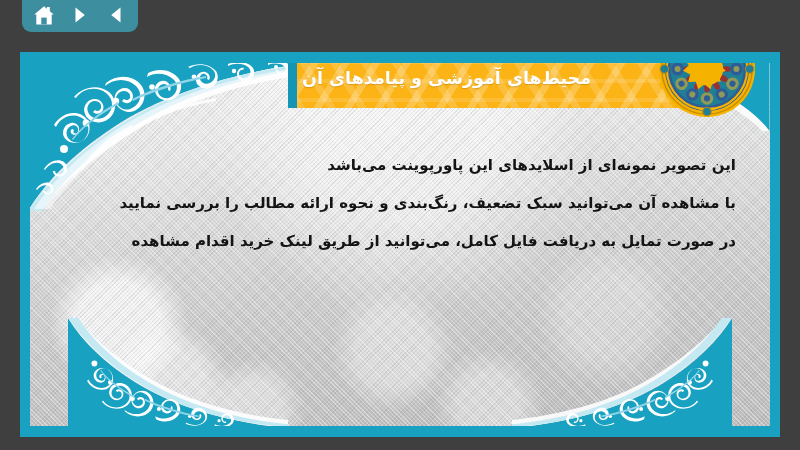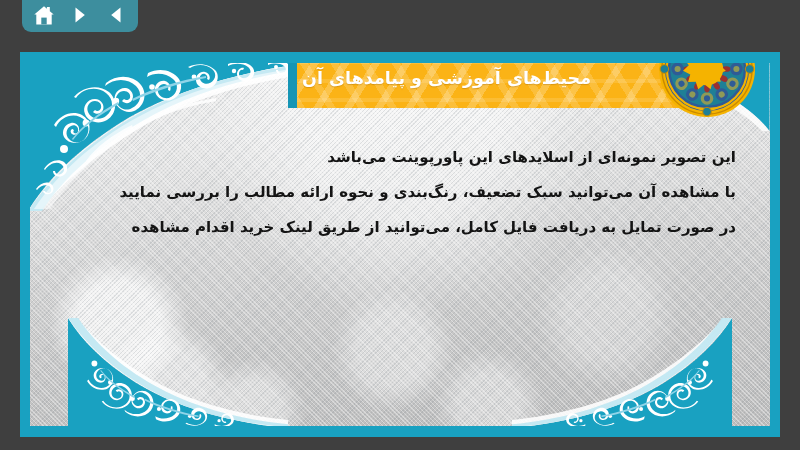--- a/index.html
+++ b/index.html
@@ -118,21 +118,21 @@
   
   #body-text{
     position:absolute;left:0;right:0;top:78px;
     padding:0 34px;
     box-sizing:border-box;
     text-align:right;direction:rtl;
     color:#141414;
     z-index:18;
   }
   #body-text p{
-    margin:4px 0 9px 0;
+    margin:12px 0 9px 0;
     font-size:15px;line-height:1.72;
     font-weight:600;
     letter-spacing:0;
   }
 </style>
 </head>
 <body>
 
 <div id="viewer">
 

